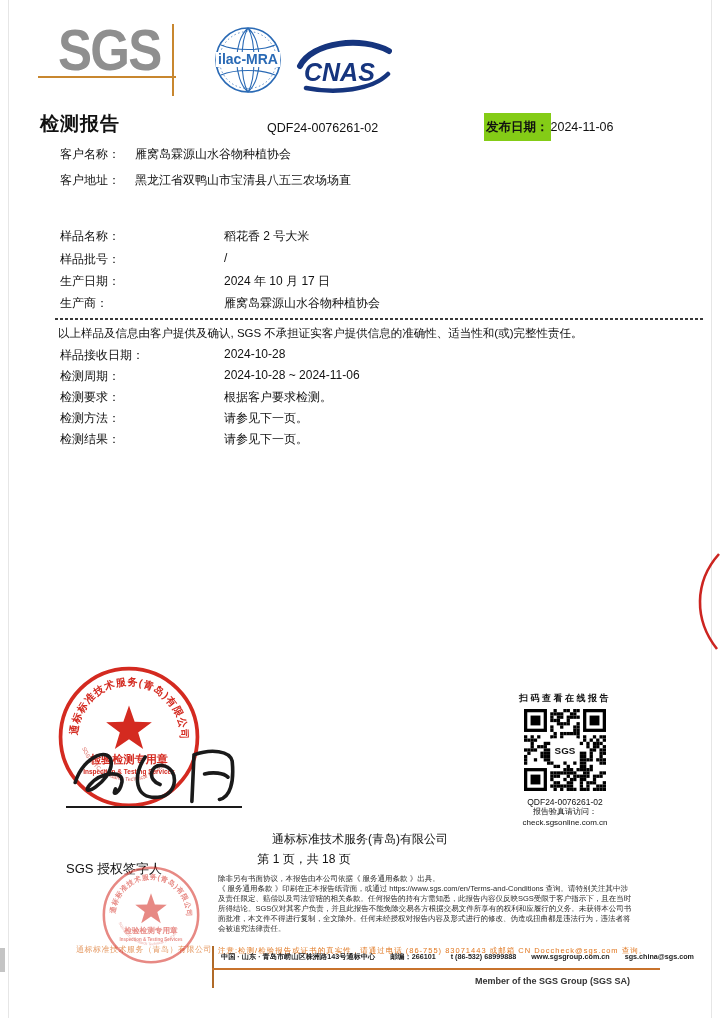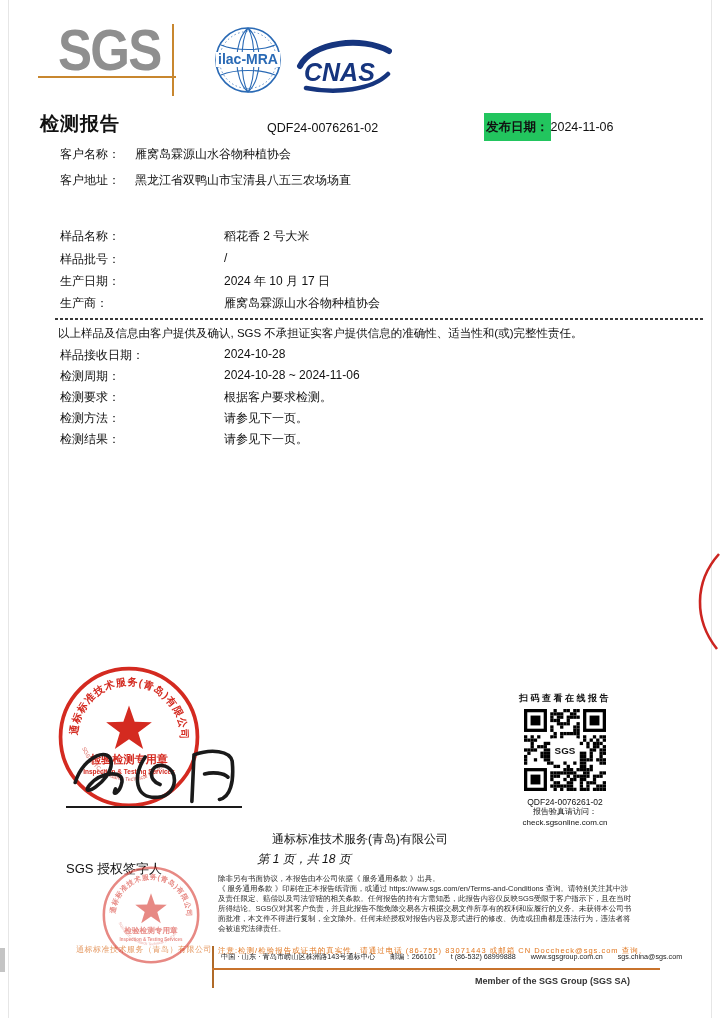--- a/index.html
+++ b/index.html
@@ -8,48 +8,48 @@
   .abs{position:absolute;}
   
   .sgs-word{left:58px;top:16px;font-size:58px;font-weight:800;color:#8f8f8f;letter-spacing:-2px;transform:scaleX(.88);transform-origin:left top;}
   .crop-h{left:38px;top:76px;width:138px;height:2px;background:#c8872f;}
   .crop-v{left:172px;top:24px;width:2px;height:72px;background:#c8872f;}
   .accr{left:389px;top:28px;font-size:9.5px;font-weight:bold;line-height:12.5px;color:#111;}
   
   .rpt-title{left:40px;top:111px;font-size:19px;font-weight:bold;letter-spacing:1px;}
   .rpt-no{left:267px;top:121px;font-size:12.5px;}
   .issue{left:484px;top:119px;font-size:12.5px;}
-  .issue .lbl{font-weight:bold;background:#22c55e;padding:7px 2px;}
+  .issue .lbl{font-weight:bold;background:#84cc16;padding:7px 2px;}
   
   .frow{font-size:12px;}
   .frow .lbl{position:absolute;left:60px;white-space:nowrap;}
   .frow .val{position:absolute;white-space:nowrap;}
   .val-c{left:135px;} .val-s{left:224px;}
   .dashes{left:55px;top:318px;width:648px;height:2px;
     background:repeating-linear-gradient(to right,#3a3a3a 0 3px,transparent 3px 5px);}
   .disc{left:58px;top:326px;font-size:11.5px;white-space:nowrap;}
   
   .sig-line{left:66px;top:806px;width:176px;height:2px;background:#1a1a1a;}
   .sig-lbl{left:66px;top:860px;font-size:13px;}
   
   .qrblk{left:511px;top:692px;width:108px;text-align:center;}
   .qr-t{font-size:9px;font-weight:bold;letter-spacing:2.5px;white-space:nowrap;}
   .qr-n{font-size:8.5px;margin-top:2px;}
   .qr-v{font-size:8px;line-height:10.5px;}
   
   .cocenter{left:0;top:831px;width:720px;text-align:center;font-size:12px;}
-  .pagenum{left:0;top:851px;width:608px;text-align:center;font-size:12px;font-style:italic;}
+  .pagenum{left:0;top:851px;width:608px;text-align:center;font-size:12px;}
   
   .terms{left:218px;top:874px;width:488px;font-size:7.5px;line-height:10px;color:#2a2a2a;}
   .terms .lnk{}
   .notice{color:#e0761f;letter-spacing:1px;margin-top:12px;}
   .wm{left:76px;top:944px;font-size:8px;color:#e59a64;letter-spacing:.5px;white-space:nowrap;}
   
   .f-vline{left:212px;top:946px;width:2px;height:42px;background:#b06a28;}
-  .f-row{left:221px;top:952px;display:flex;gap:15px;font-size:7.2px;font-weight:400;color:#222;white-space:nowrap;}
+  .f-row{left:221px;top:952px;display:flex;gap:15px;font-size:7.2px;font-weight:700;color:#222;white-space:nowrap;}
   .f-hline{left:212px;top:968px;width:448px;height:2px;background:#c8732c;}
   .member{left:330px;top:976px;width:300px;text-align:right;font-size:9px;font-weight:600;color:#333;}
   .edge{background:#e6e6e6;width:1px;height:1018px;top:0;}
   .tick{left:0;top:948px;width:5px;height:24px;background:#c4c4c4;}
   .faded{opacity:.55;}
 </style>
 </head>
 <body>
 
 <svg width="0" height="0" style="position:absolute">

